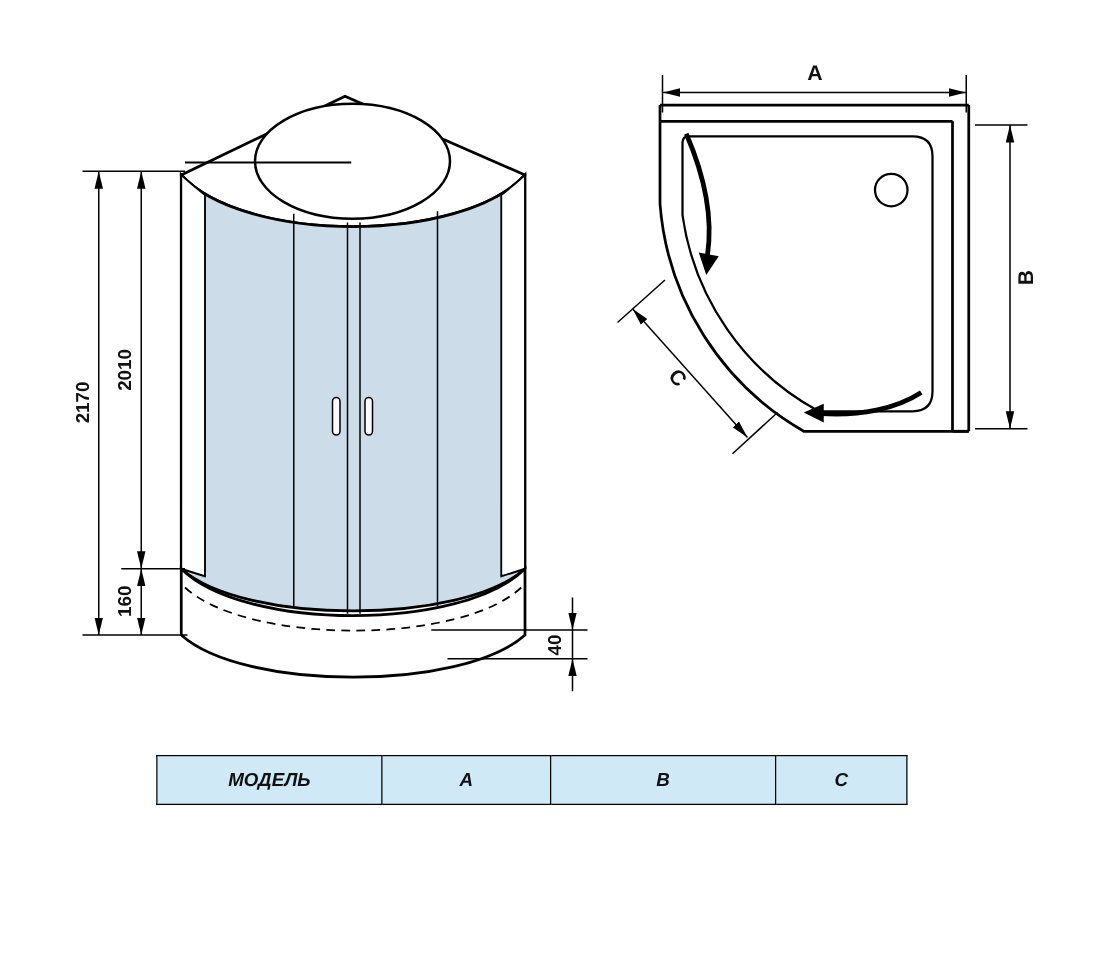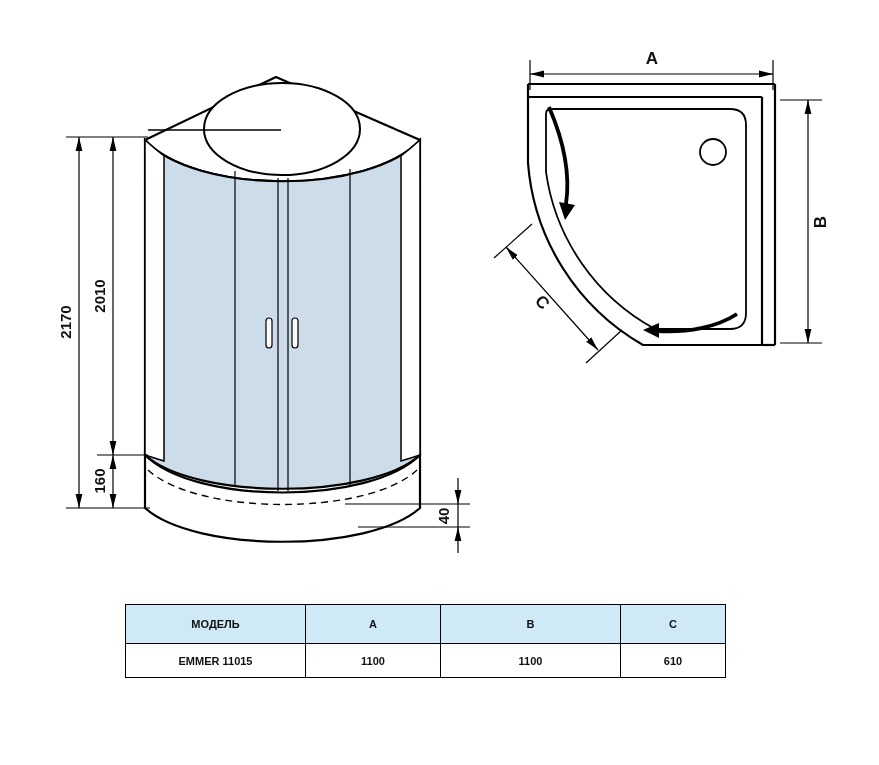--- a/index.html
+++ b/index.html
@@ -6,21 +6,21 @@
   .canvas{position:relative;width:879px;height:765px;background:#fff;overflow:hidden;
           font-family:"Liberation Sans",sans-serif;}
   svg{position:absolute;left:0;top:0;}
   svg text{font-family:"Liberation Sans",sans-serif;font-weight:bold;fill:#111;}
   .dim-label{font-size:15px;}
   .letter-label{font-size:17px;}
   .thin{stroke:#000;stroke-width:1.2;fill:none;}
   .mid{stroke:#000;stroke-width:1.5;fill:none;}
   .main{stroke:#000;stroke-width:2.2;fill:none;}
   table.spec{position:absolute;left:125px;top:604px;width:600px;border-collapse:collapse;
-             font-weight:bold;font-size:11px;color:#111;table-layout:fixed;}
+             font-weight:bold;font-size:15px;color:#111;table-layout:fixed;font-style:italic;}
   table.spec th,table.spec td{border:1.6px solid #000;text-align:center;vertical-align:middle;
              height:33px;padding:0;}
   table.spec th{background:#cfe9f7;height:38px;}
 </style>
 </head>
 <body>
 
 <div class="canvas">
 
   <svg width="879" height="585" viewBox="0 0 879 585">
@@ -138,22 +138,16 @@
     </colgroup>
     <thead>
       <tr>
         <th>МОДЕЛЬ</th>
         <th>A</th>
         <th>B</th>
         <th>C</th>
       </tr>
     </thead>
     <tbody>
-      <tr>
-        <td>EMMER 11015</td>
-        <td>1100</td>
-        <td>1100</td>
-        <td>610</td>
-      </tr>
     </tbody>
   </table>
 
 </div>
 
 </body></html>

